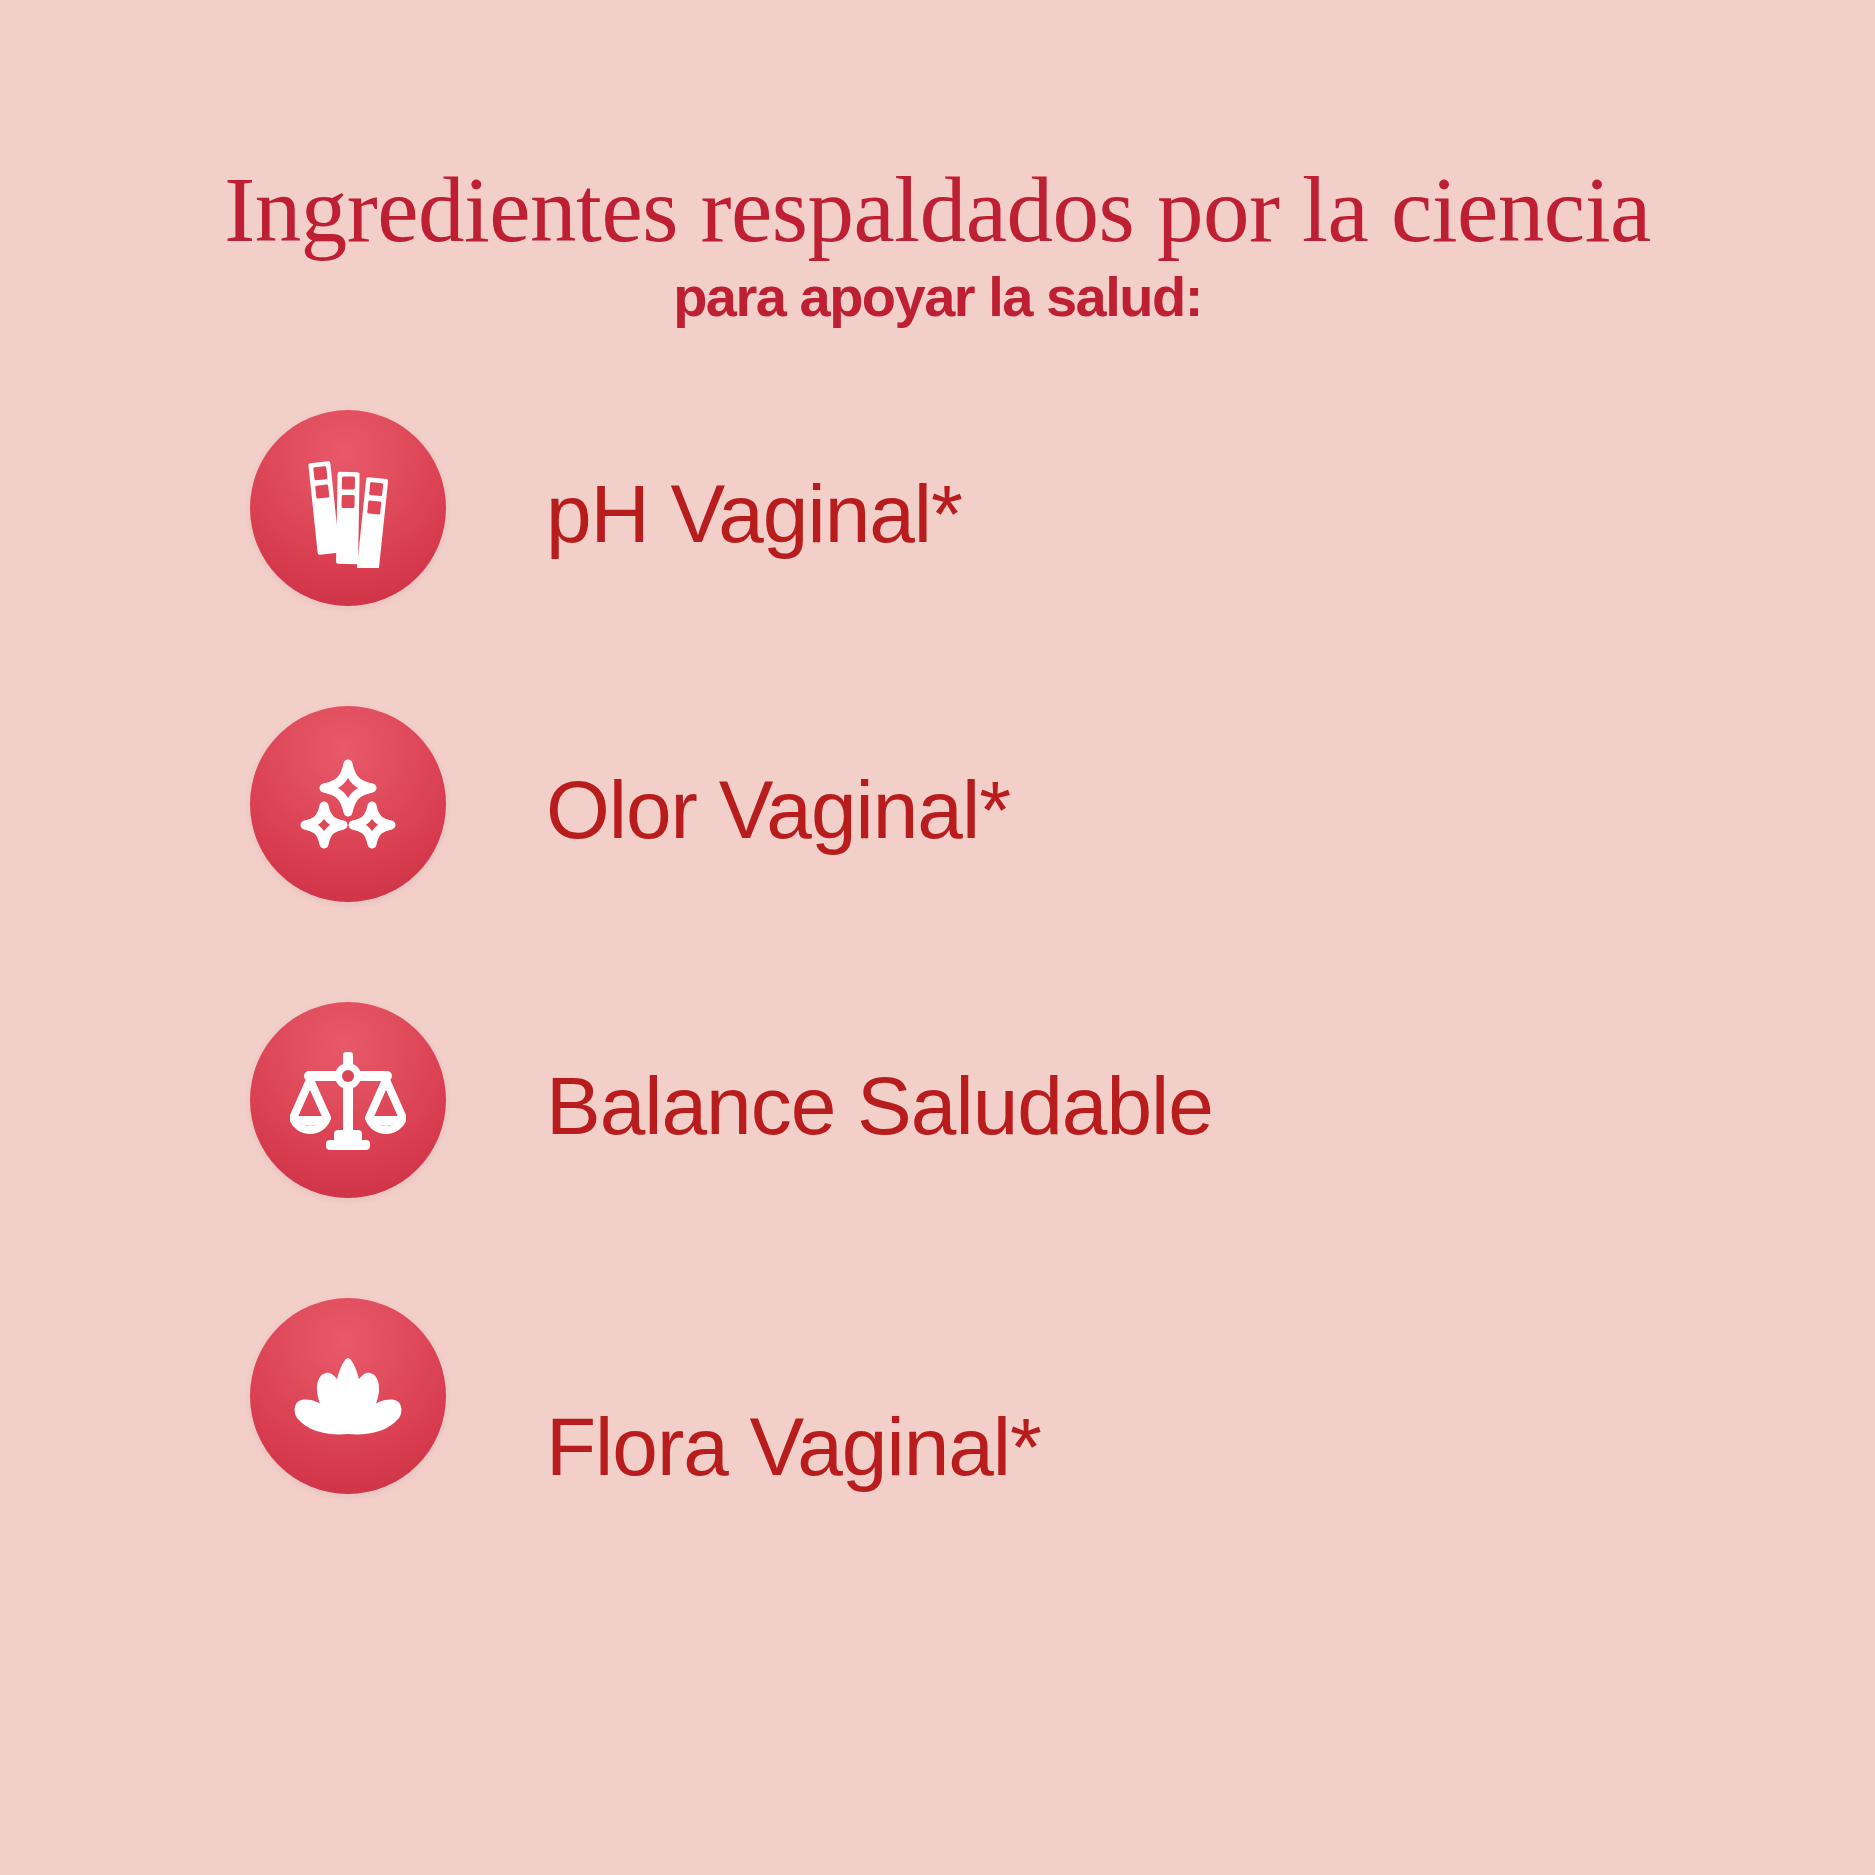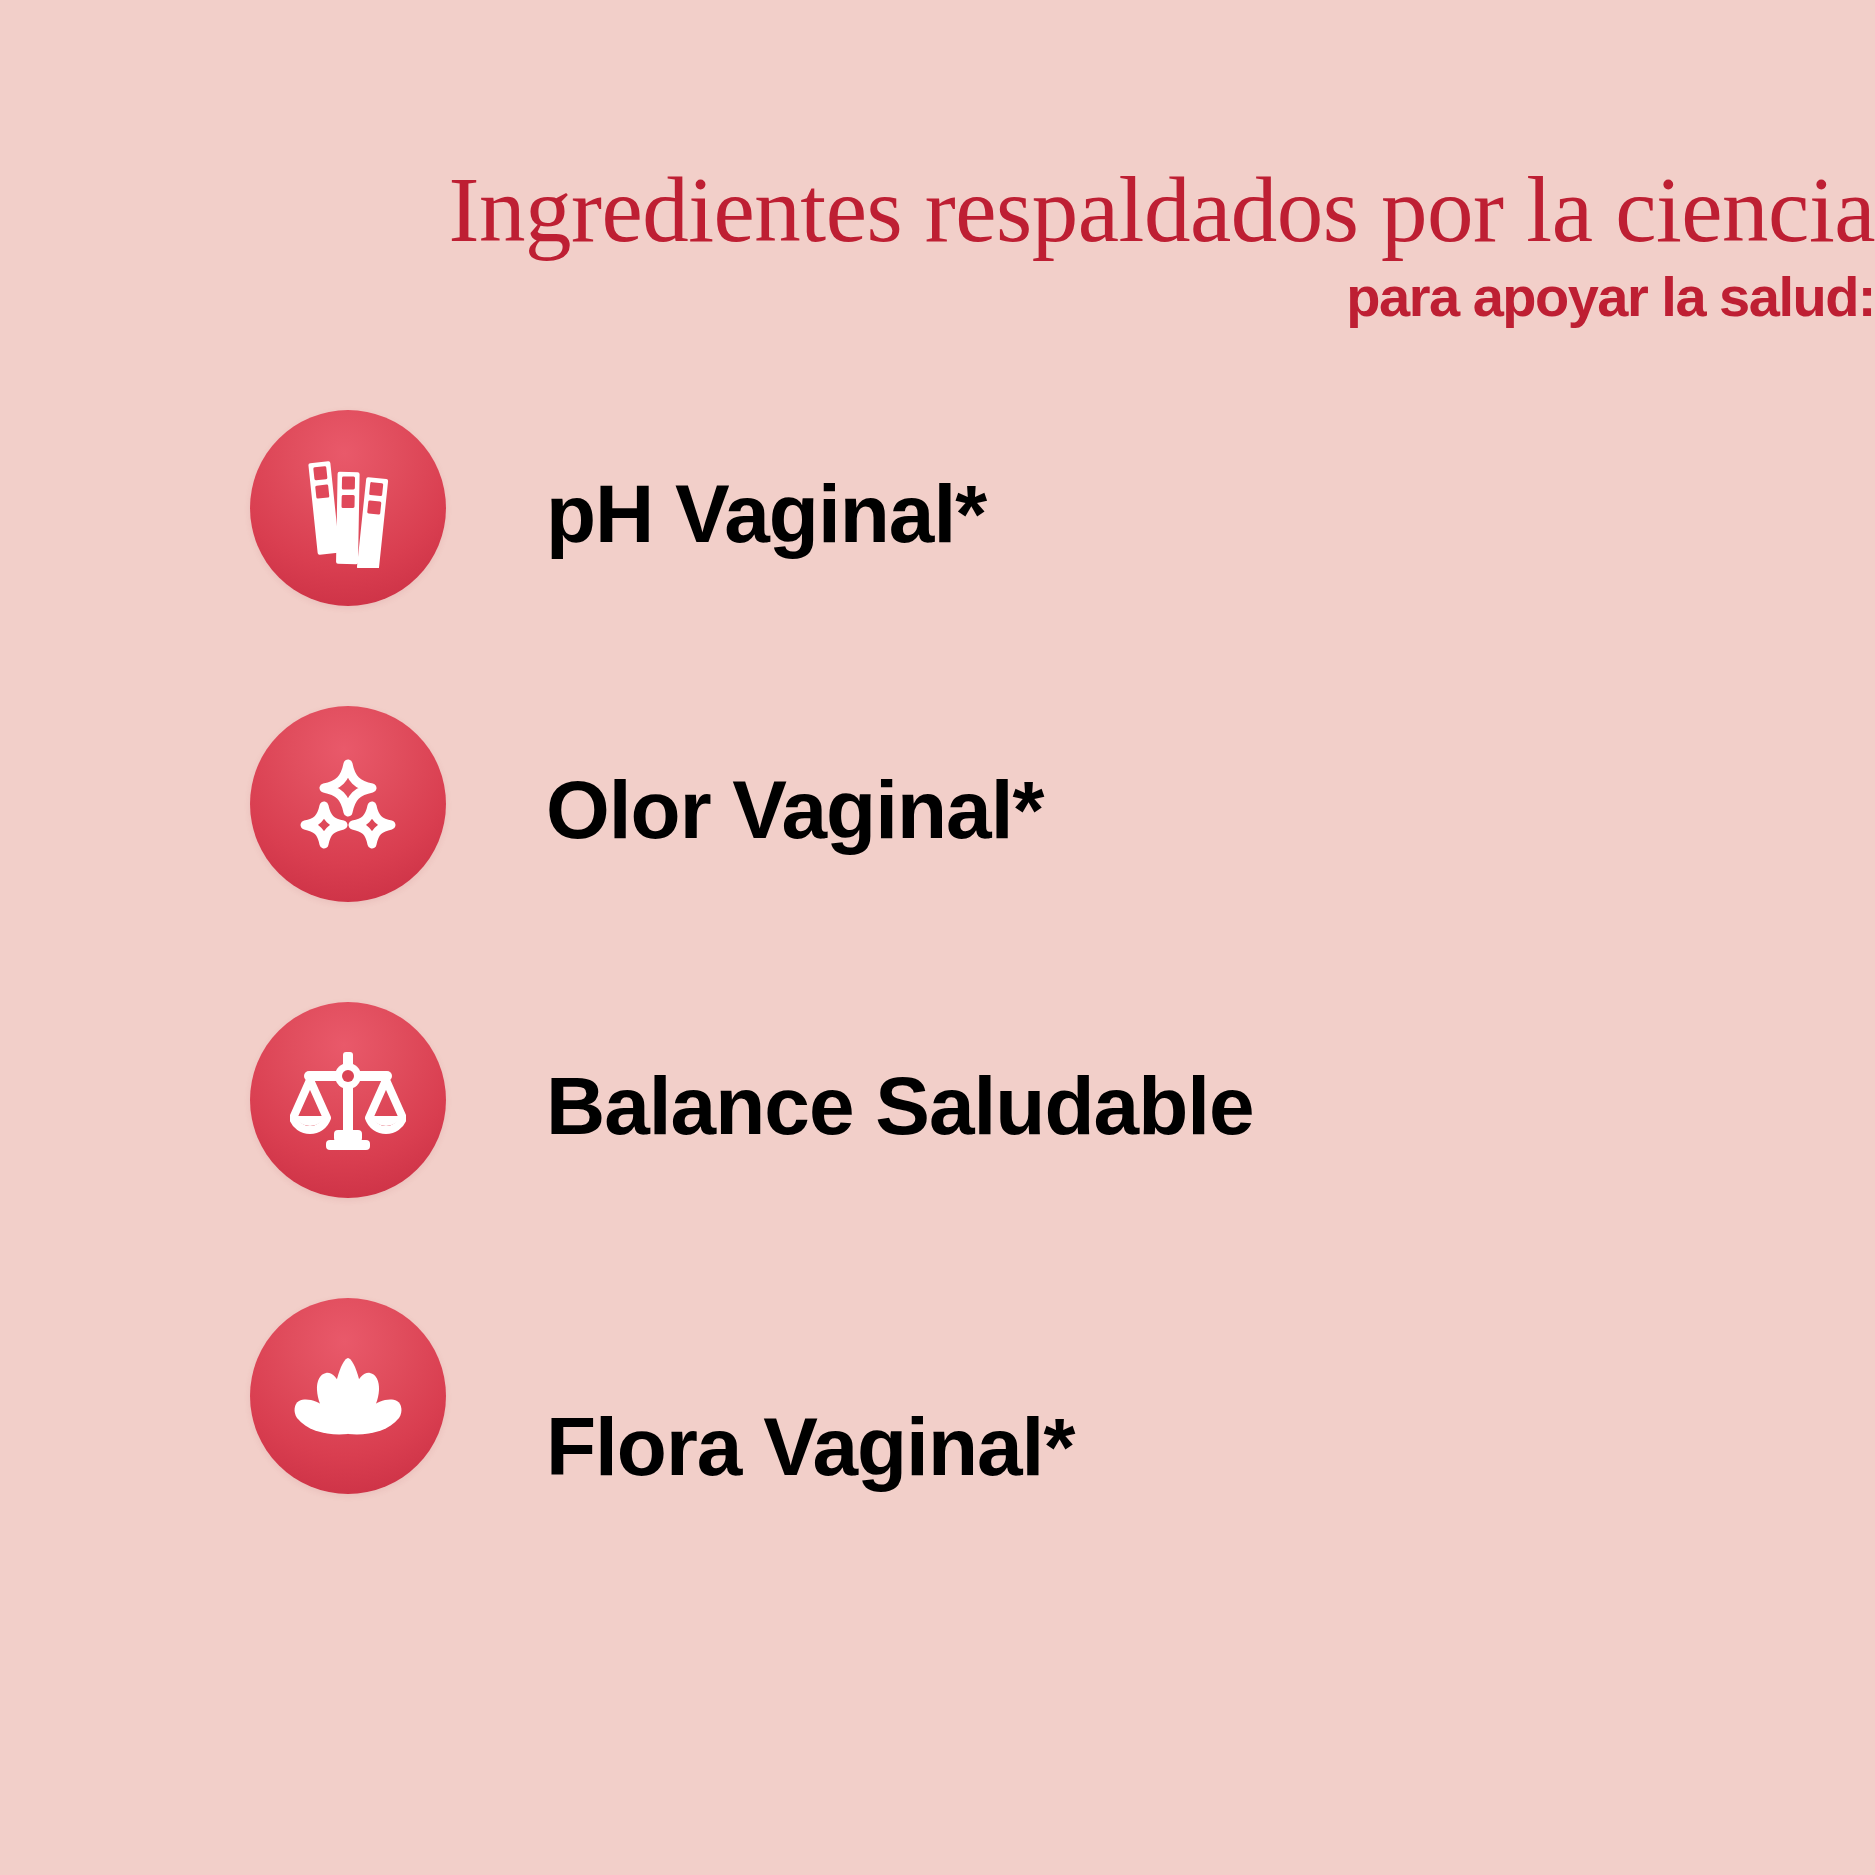--- a/index.html
+++ b/index.html
@@ -20,21 +20,21 @@
     background: #F2CFC9;
     box-sizing: border-box;
   }
 
   
   .heading {
     position: absolute;
     top: 160px;
     left: 0;
     width: 1875px;
-    text-align: right;
+    text-align: center;
   }
   .heading-line1 {
     font-family: "Liberation Serif", "DejaVu Serif", serif;
     font-weight: 400;
     font-size: 93px;
     line-height: 1.08;
     color: #BE1F33;
     letter-spacing: -0.5px;
     white-space: nowrap;
   }
@@ -75,24 +75,24 @@
     align-items: center;
     justify-content: center;
     box-shadow: 0 2px 6px rgba(160, 60, 70, 0.10);
   }
   .icon-badge svg {
     display: block;
   }
   .feature-label {
     margin-left: 100px;
     font-family: "Liberation Sans", sans-serif;
-    font-weight: 700;
+    font-weight: 400;
     font-size: 82px;
     letter-spacing: -1px;
-    color: #000000;
+    color: #b91c1c;
     white-space: nowrap;
     margin-top: 12px;
   }
 </style>
 </head>
 <body>
 
 <div class="poster">
 
   <div class="heading">

